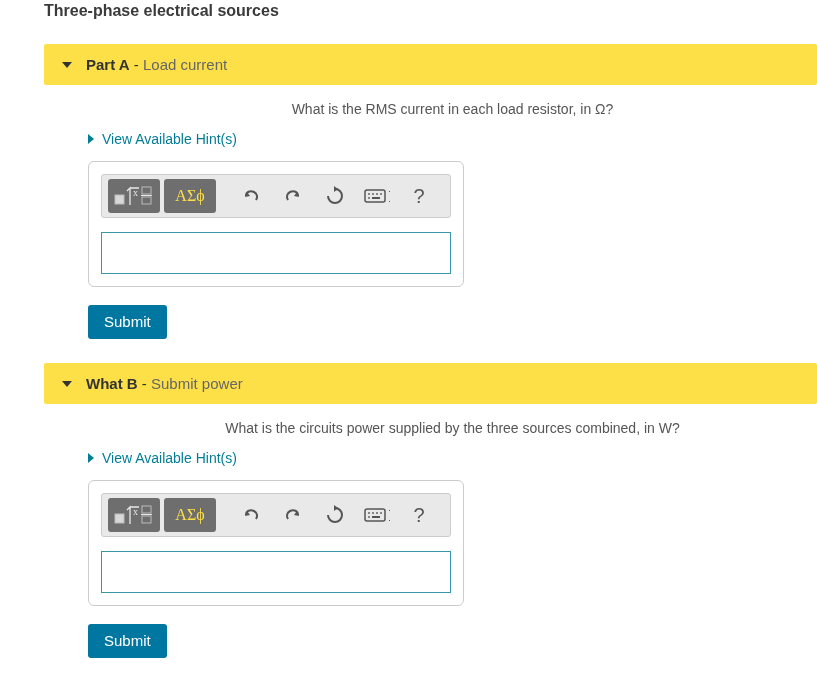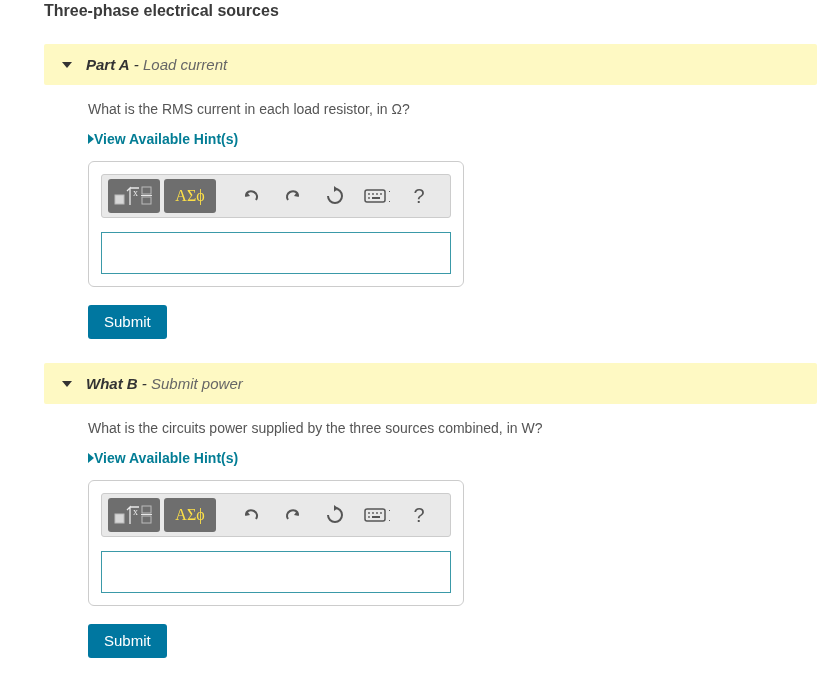--- a/index.html
+++ b/index.html
@@ -14,29 +14,28 @@
     padding: 0 0 20px 44px;
     width: 817px;
   }
   .page-title {
     font-size: 16px;
     font-weight: bold;
     color: #3b3b3b;
     margin: 2px 0 18px 0;
   }
   .part-header {
-    background: #fef9c3;
+    background: #fde047;
     border-radius: 2px;
     padding: 12px 16px;
     display: flex;
     align-items: center;
     gap: 14px;
     margin: 24px 0 0 0;
     width: calc(100% - 0px);
-    font-style: italic;
   }
   .part-header .caret {
     width: 0; height: 0;
     border-left: 5px solid transparent;
     border-right: 5px solid transparent;
     border-top: 6px solid #333;
     margin-left: 2px;
   }
   .part-header .label {
     color: #333;
@@ -44,27 +43,28 @@
   }
   .part-header .label b { font-weight: bold; }
   .part-header .sub { color: #666; font-weight: normal; }
   .part-body {
     padding: 0 0 0 44px;
     margin-top: 16px;
   }
   .prompt {
     color: #555;
     margin: 0 0 14px 0;
+    text-align: center;
   }
   .hints-row {
     display: flex;
     align-items: center;
-    gap: 0;
+    gap: 8px;
     color: #037d95;
-    font-weight: bold;
+    font-weight: normal;
     font-size: 14px;
     margin-bottom: 14px;
     cursor: pointer;
   }
   .hints-row .triangle {
     width: 0; height: 0;
     border-top: 5px solid transparent;
     border-bottom: 5px solid transparent;
     border-left: 6px solid #037d95;
   }

